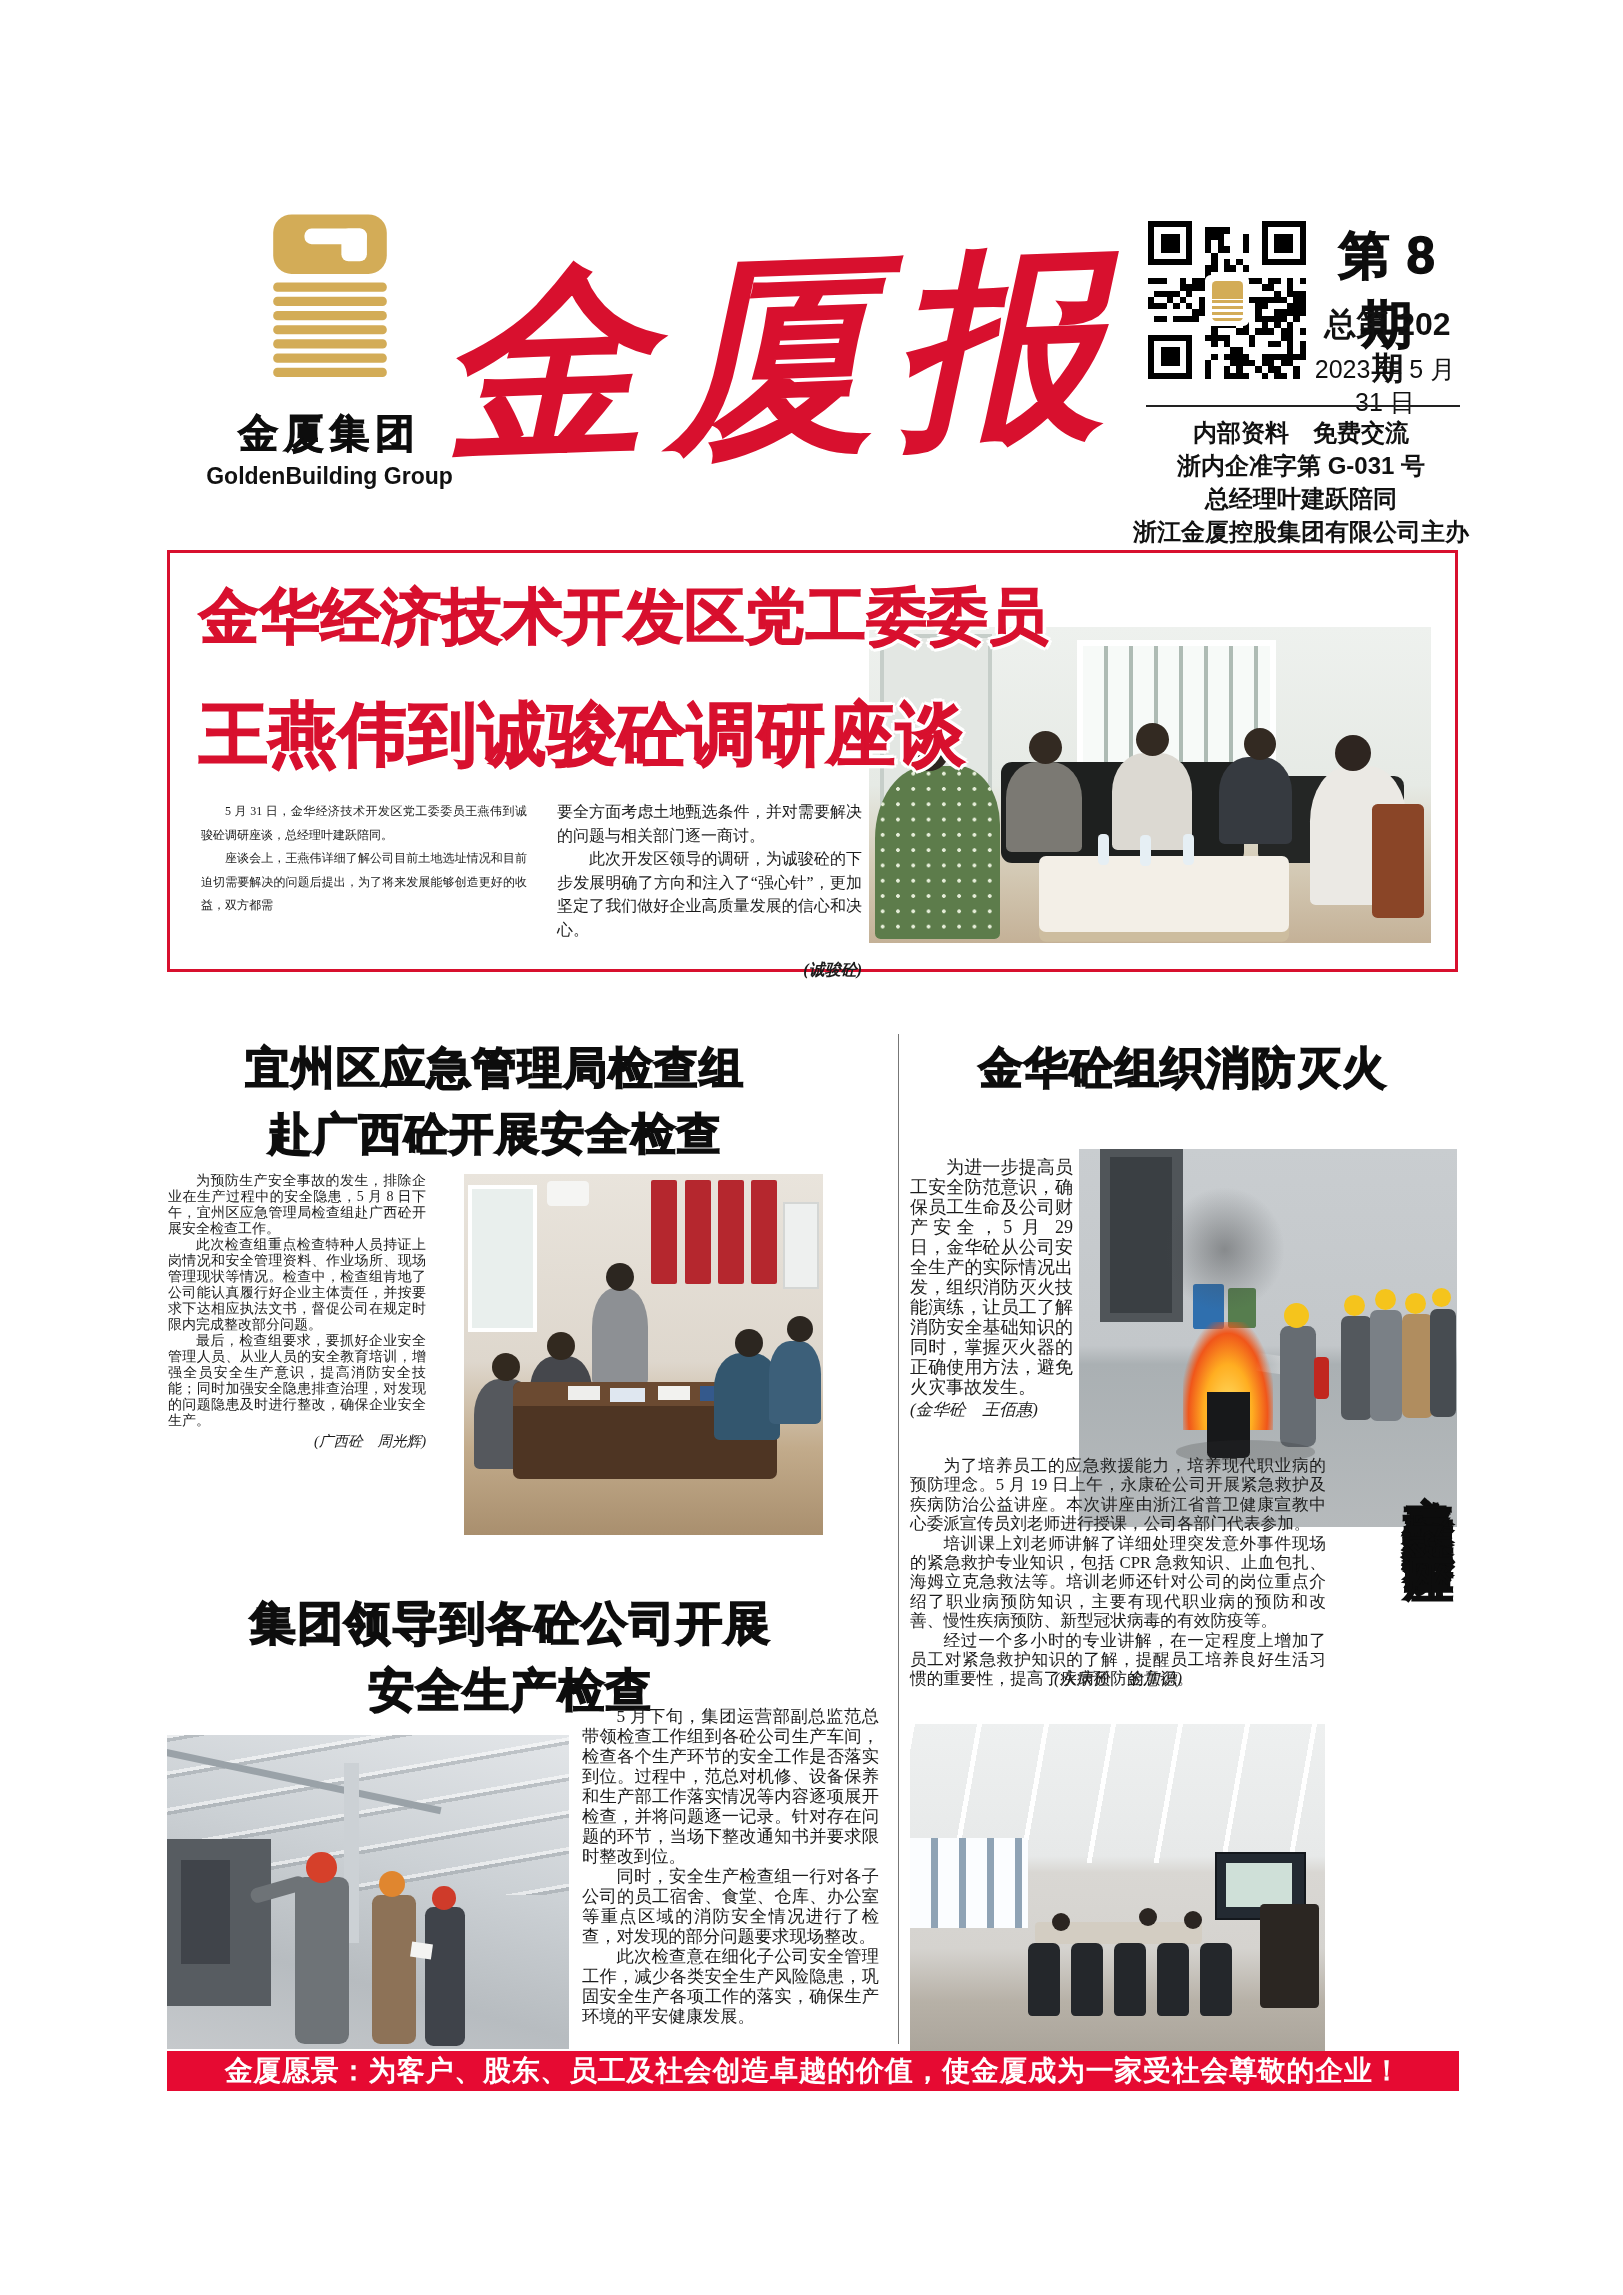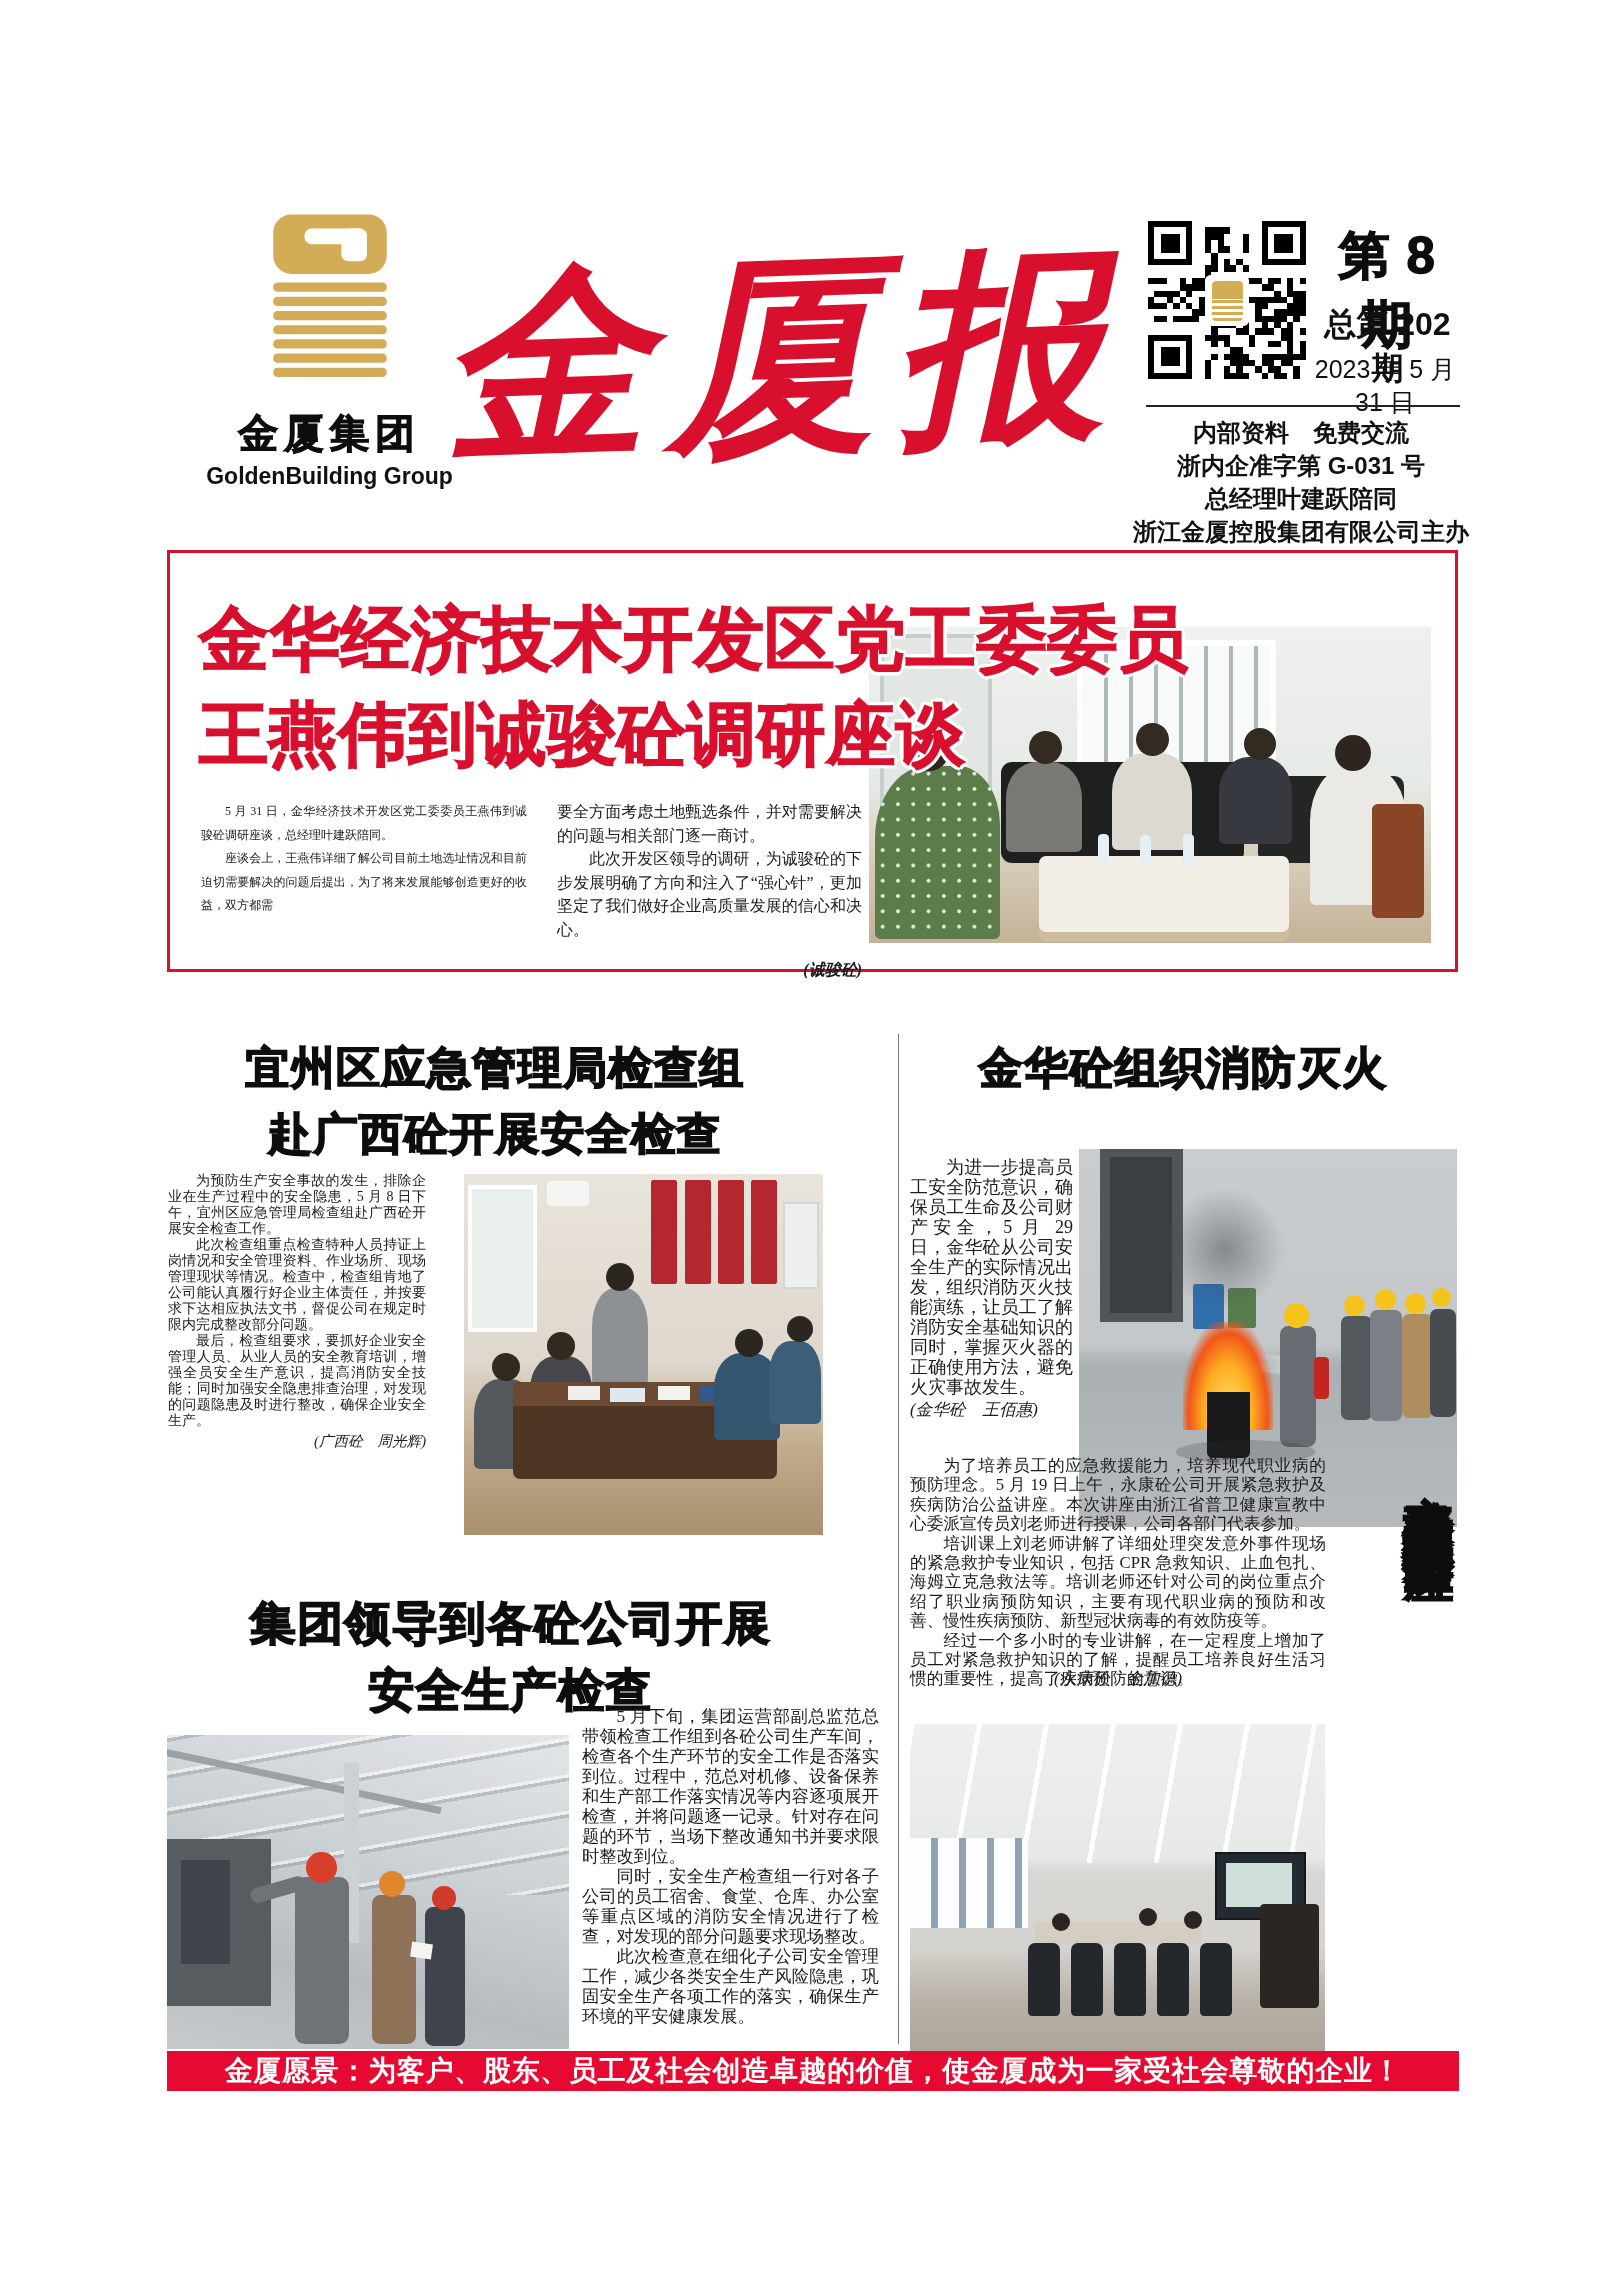--- a/index.html
+++ b/index.html
@@ -293,21 +293,21 @@
       <div style="left:375px;top:101px;width:32px;height:32px;border-radius:50%;background:#332a22;"></div>
       <div style="left:441px;top:139px;width:97px;height:139px;border-radius:40% 40% 5.6px 5.6px;background:#ebe9e4;"></div>
       <div style="left:466px;top:108px;width:36px;height:36px;border-radius:50%;background:#2e2520;"></div>
       <div style="left:503px;top:177px;width:52px;height:114px;background:#8a4527;border-radius:5.6px;"></div>
       <div style="left:170px;top:229px;width:250px;height:76px;background:#f3efe7;border-radius:7px;box-shadow:0 9.7px 0 #cdbd9f;"></div>
       <div style="left:229px;top:207px;width:11px;height:30.5px;background:#e6eff4;border-radius:4.2px;"></div>
       <div style="left:271px;top:208px;width:11px;height:30.5px;background:#e6eff4;border-radius:4.2px;"></div>
       <div style="left:314px;top:207px;width:11px;height:30.5px;background:#e6eff4;border-radius:4.2px;"></div>
     </div>
 
-    <div class="redhl" style="left:29px;top:40px;font-size:70px;letter-spacing:0.7px;">金华经济技术开发区党工委委员</div>
+    <div class="redhl" style="left:29px;top:24px;font-size:60px;letter-spacing:0.7px;">金华经济技术开发区党工委委员</div>
     <div class="redhl" style="left:29px;top:136px;font-size:69px;letter-spacing:0.7px;">王燕伟到诚骏砼调研座谈</div>
 
     <div class="txt" style="left:31px;top:247px;width:326px;font-size:12px;line-height:23.6px;">
       <p class="p">5 月 31 日，金华经济技术开发区党工委委员王燕伟到诚骏砼调研座谈，总经理叶建跃陪同。</p>
       <p class="p">座谈会上，王燕伟详细了解公司目前土地选址情况和目前迫切需要解决的问题后提出，为了将来发展能够创造更好的收益，双方都需</p>
     </div>
     <div class="txt" style="left:387px;top:247px;width:305px;font-size:16px;line-height:23.6px;">
       <p class="p0">要全方面考虑土地甄选条件，并对需要解决的问题与相关部门逐一商讨。</p>
       <p class="p">此次开发区领导的调研，为诚骏砼的下步发展明确了方向和注入了“强心针”，更加坚定了我们做好企业高质量发展的信心和决心。</p>
       <p class="p0 sig" style="text-align:right;font-weight:bold;">(诚骏砼)</p>

